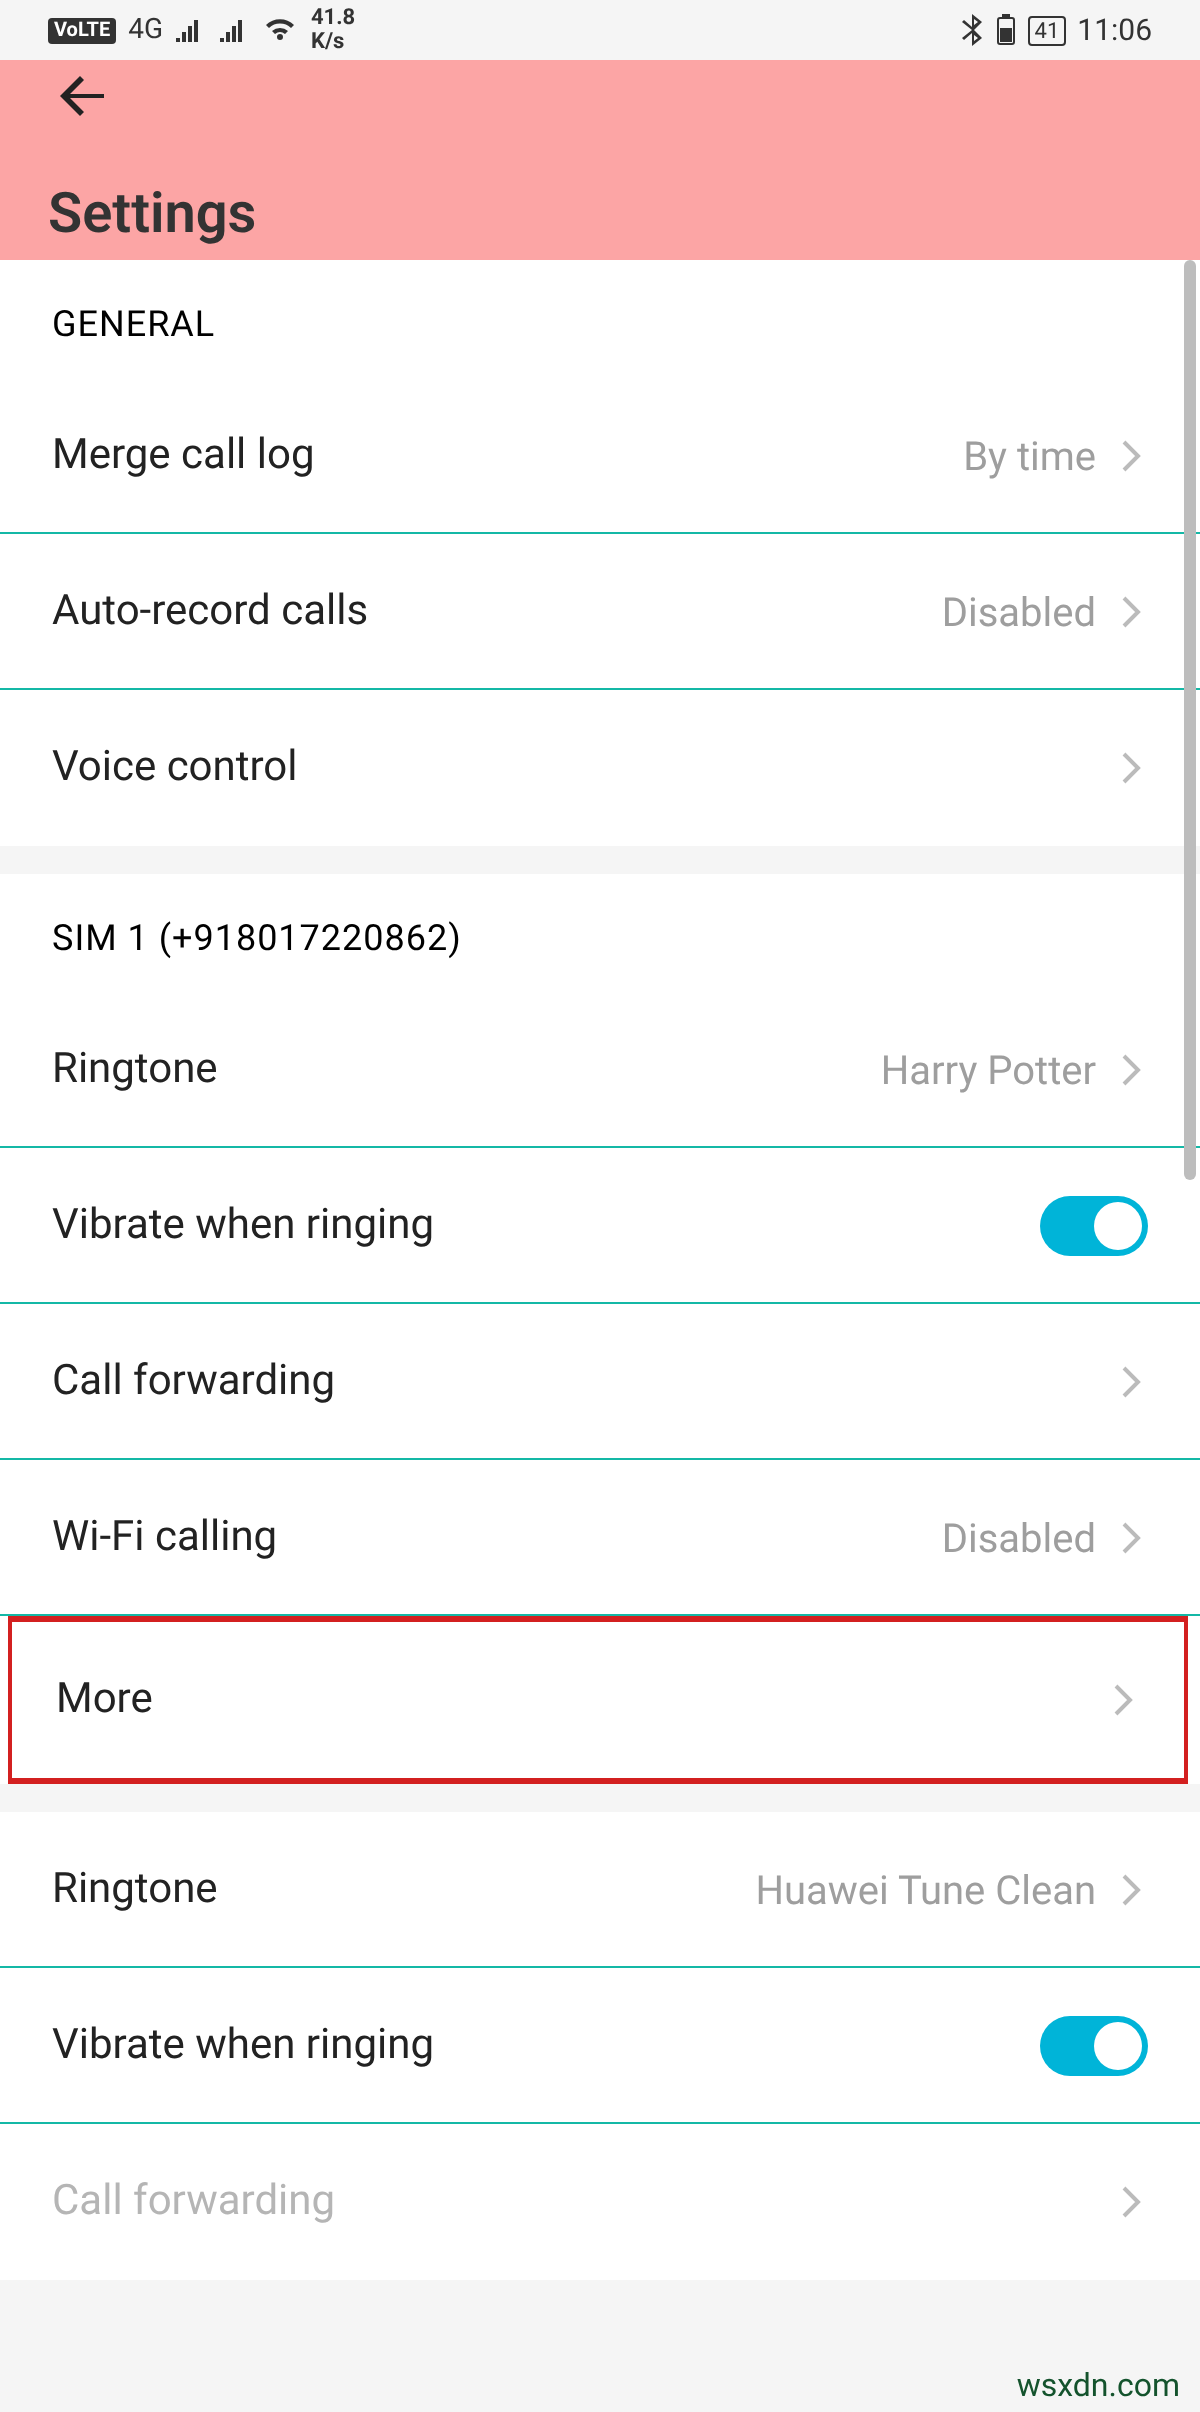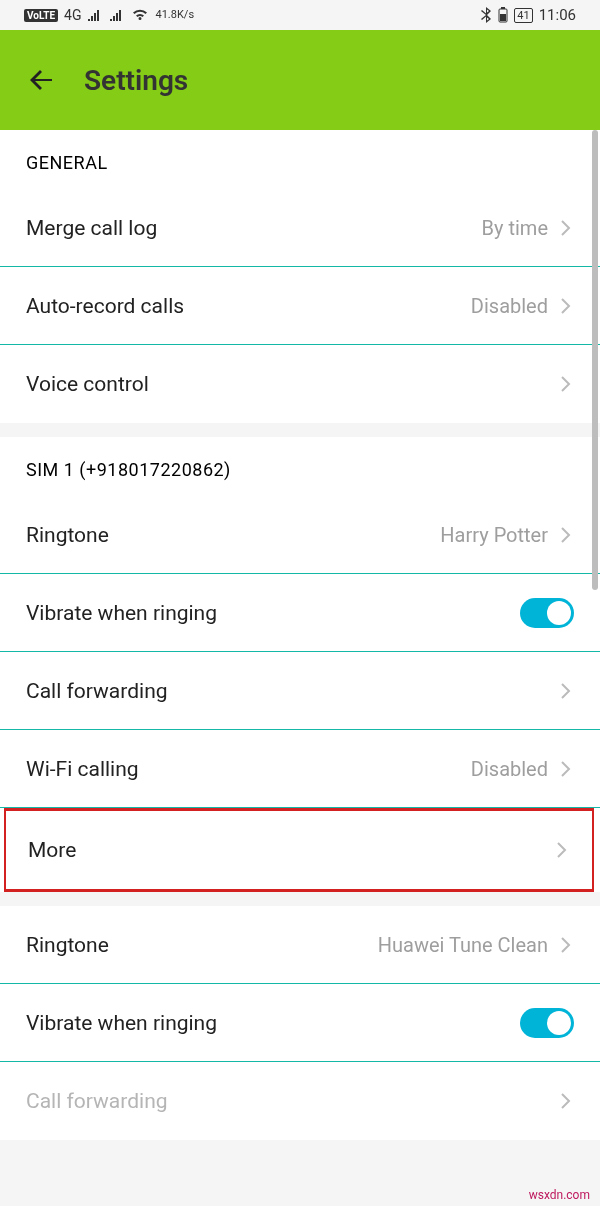--- a/index.html
+++ b/index.html
@@ -44,35 +44,36 @@
       border-radius: 2px;
     }
     .signal-text {
       font-size: 14px;
       line-height: 1;
     }
     .speed-text {
       font-size: 11px;
       line-height: 1.1;
       display: flex;
-      flex-direction: row;
+      flex-direction: column;
+      font-weight: bold;
     }
     .battery-box {
       border: 1px solid #333;
       padding: 0 2px;
       font-size: 11px;
       border-radius: 2px;
     }
     .header {
       height: 100px;
       display: flex;
-      align-items: center;
       padding: 0 24px;
-      background: #84cc16;
+      background: #fca5a5;
       gap: 24px;
+      flex-direction: column;
     }
     .back-arrow {
       width: 36px;
       height: 36px;
       display: flex;
       align-items: center;
       justify-content: center;
     }
     .title {
       font-size: 28px;
@@ -173,22 +174,22 @@
       top: 0;
       width: 6px;
       height: 460px;
       background: #bdbdbd;
       border-radius: 3px;
     }
     .watermark {
       position: absolute;
       bottom: 4px;
       right: 10px;
-      font-size: 12px;
-      color: #be185d;
+      font-size: 16px;
+      color: #14532d;
     }
   </style>
 </head>
 <body>
 
 <div class="status-bar">
   <div class="status-left">
     <span class="volte-badge">VoLTE</span>
     <span class="signal-text">4G</span>
     <svg width="16" height="12" viewBox="0 0 16 12">

